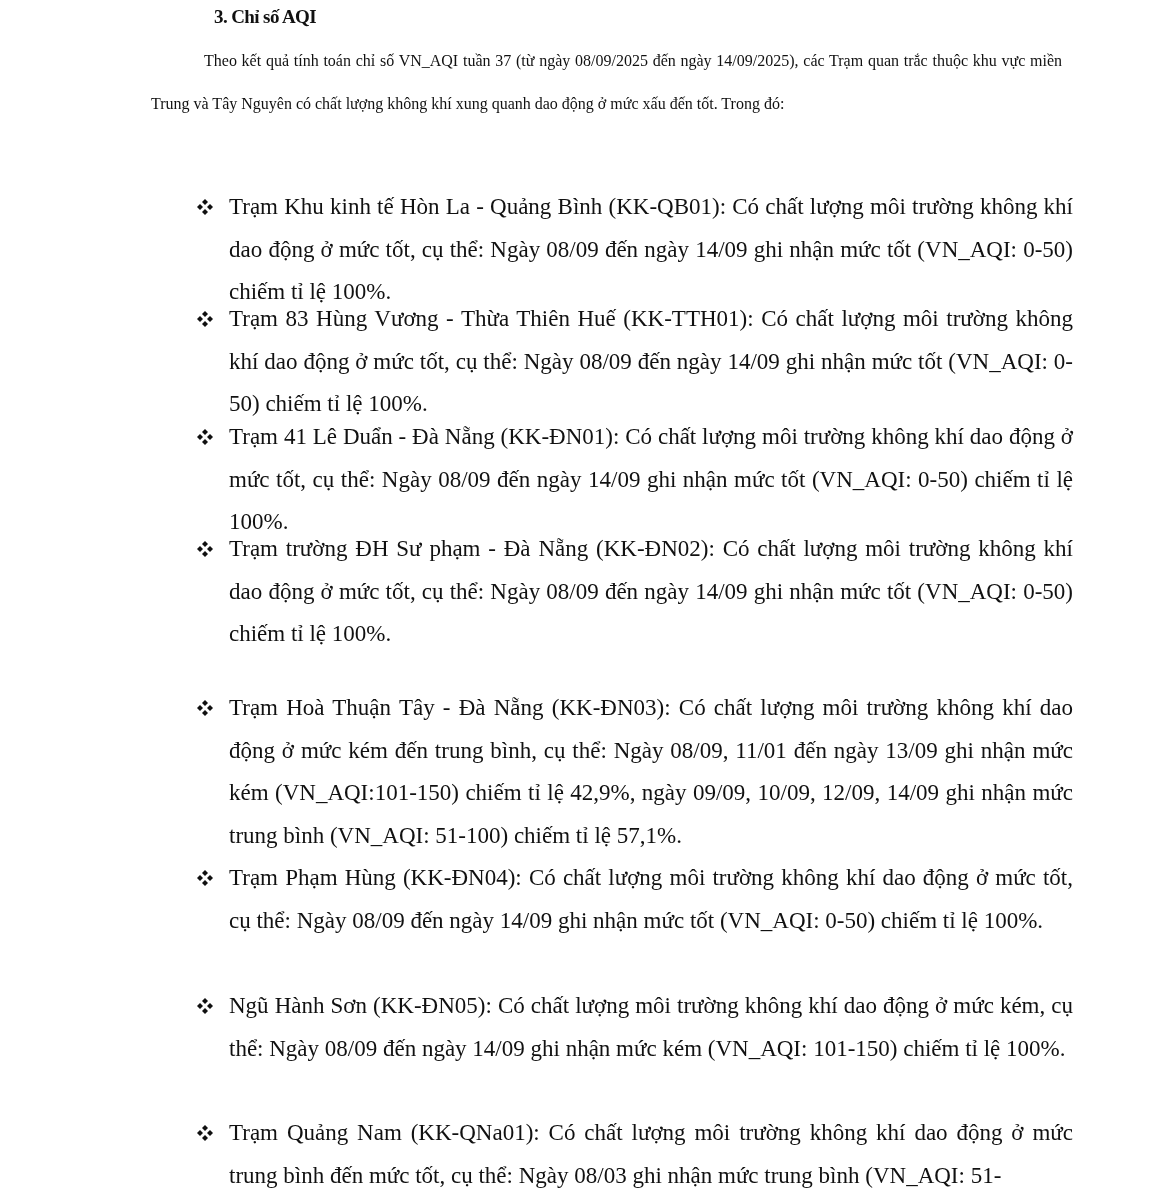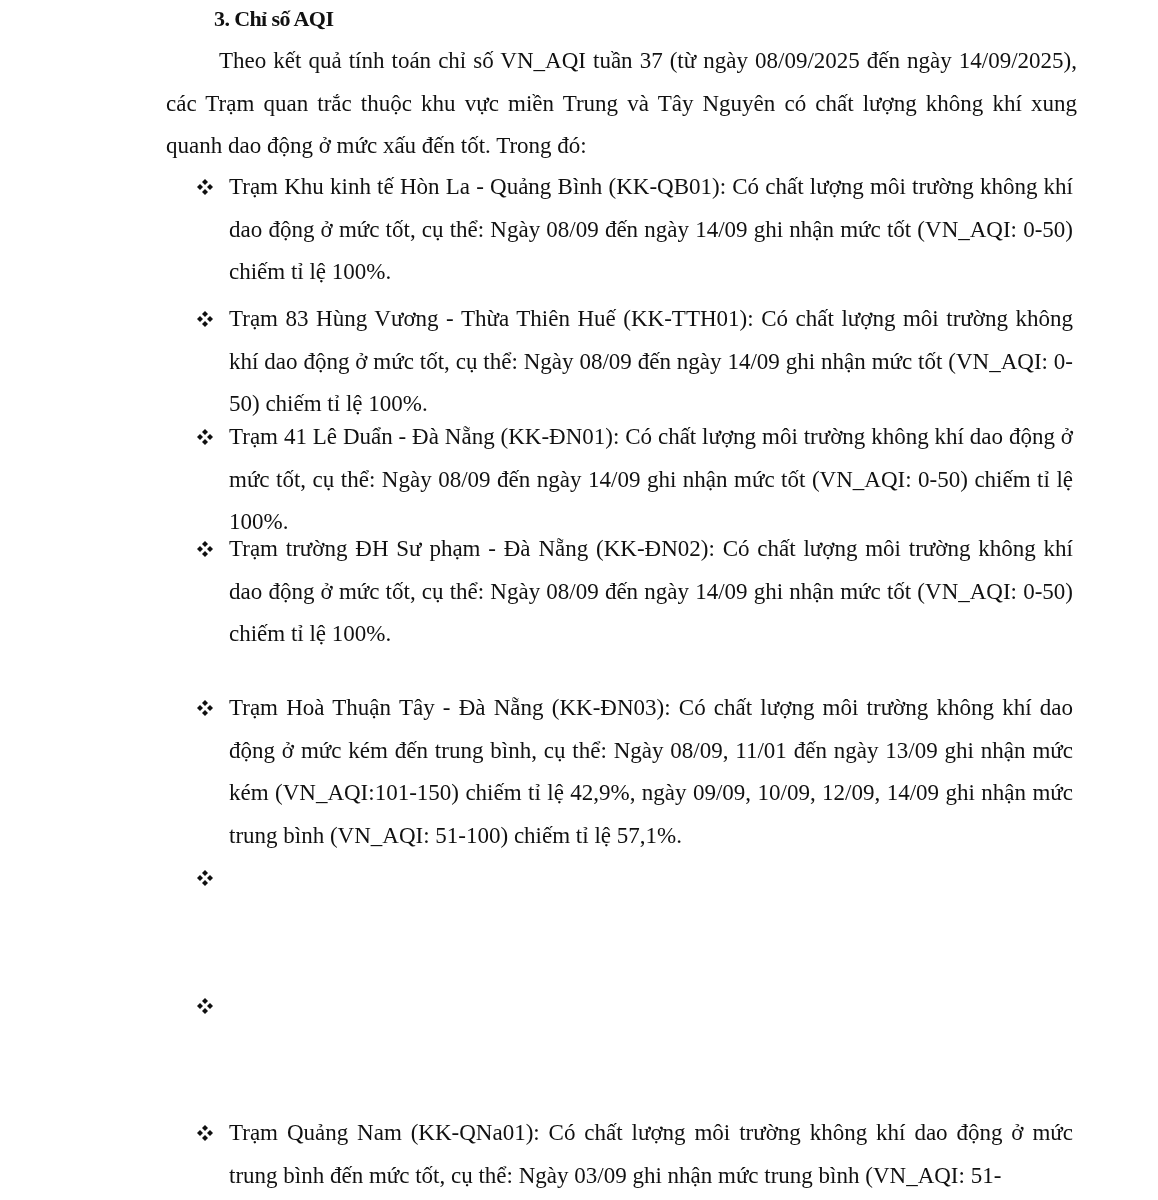--- a/index.html
+++ b/index.html
@@ -3,46 +3,46 @@
 <meta charset="utf-8">
 <style>
   html, body { margin: 0; padding: 0; background: #ffffff; }
   body {
     width: 1158px; height: 1200px; overflow: hidden; position: relative;
     font-family: "Liberation Serif", serif; color: #111111;
   }
   .page { position: absolute; left: 0; top: 0; width: 1158px; height: 1200px; }
   .heading {
     position: absolute; left: 214px; top: 6px;
-    font-weight: bold; font-size: 22px; letter-spacing: -0.6px;
+    font-weight: bold; font-size: 19px; letter-spacing: -0.6px;
   }
   .intro {
-    position: absolute; left: 166px; top: 40px; width: 911px;
-    font-size: 23px; line-height: 42.5px; text-align: justify;
+    position: absolute; left: 151px; top: 40px; width: 911px;
+    font-size: 16px; line-height: 42.5px; text-align: justify;
     text-indent: 53px; margin: 0;
   }
   .list { position: absolute; left: 0; top: 0; margin: 0; padding: 0; list-style: none; }
   .item {
     position: absolute; left: 229px; width: 844px;
     font-size: 23px; line-height: 42.5px; text-align: justify;
   }
   .bullet {
     position: absolute; left: -33px; top: 0; width: 22px; height: 42px;
   }
   .bullet svg { position: absolute; left: 0; top: 12px; }
 </style>
 </head>
 <body>
 
 <div class="page">
   <div class="heading">3. Chỉ số AQI</div>
   <p class="intro">Theo kết quả tính toán chỉ số VN_AQI tuần 37 (từ ngày 08/09/2025 đến ngày 14/09/2025), các Trạm quan trắc thuộc khu vực miền Trung và Tây Nguyên có chất lượng không khí xung quanh dao động ở mức xấu đến tốt. Trong đó:</p>
 
   <ul class="list">
-    <li class="item" style="top:166px">
+    <li class="item" style="top:186px">
       <span class="bullet">
           <svg width="18" height="18" viewBox="0 0 18 18">
             <g fill="#111">
               <path d="M9 1 L12 4 L9 7 L6 4Z"></path>
               <path d="M9 11 L12 14 L9 17 L6 14Z"></path>
               <path d="M1 9 L4 6 L7 9 L4 12Z"></path>
               <path d="M11 9 L14 6 L17 9 L14 12Z"></path>
             </g>
           </svg>
         </span>
@@ -104,40 +104,42 @@
       <span class="bullet">
           <svg width="18" height="18" viewBox="0 0 18 18">
             <g fill="#111">
               <path d="M9 1 L12 4 L9 7 L6 4Z"></path>
               <path d="M9 11 L12 14 L9 17 L6 14Z"></path>
               <path d="M1 9 L4 6 L7 9 L4 12Z"></path>
               <path d="M11 9 L14 6 L17 9 L14 12Z"></path>
             </g>
           </svg>
         </span>
+      <span>Trạm Phạm Hùng (KK-ĐN04): Có chất lượng môi trường không khí dao động ở mức tốt, cụ thể: Ngày 08/09 đến ngày 14/09 ghi nhận mức tốt (VN_AQI: 0-50) chiếm tỉ lệ 100%.</span>
     </li>
     <li class="item" style="top:985px">
       <span class="bullet">
           <svg width="18" height="18" viewBox="0 0 18 18">
             <g fill="#111">
               <path d="M9 1 L12 4 L9 7 L6 4Z"></path>
               <path d="M9 11 L12 14 L9 17 L6 14Z"></path>
               <path d="M1 9 L4 6 L7 9 L4 12Z"></path>
               <path d="M11 9 L14 6 L17 9 L14 12Z"></path>
             </g>
           </svg>
         </span>
+      <span> Ngũ Hành Sơn (KK-ĐN05): Có chất lượng môi trường không khí dao động ở mức kém, cụ thể: Ngày 08/09 đến ngày 14/09 ghi nhận mức kém (VN_AQI: 101-150) chiếm tỉ lệ 100%.</span>
     </li>
     <li class="item" style="top:1112px">
       <span class="bullet">
           <svg width="18" height="18" viewBox="0 0 18 18">
             <g fill="#111">
               <path d="M9 1 L12 4 L9 7 L6 4Z"></path>
               <path d="M9 11 L12 14 L9 17 L6 14Z"></path>
               <path d="M1 9 L4 6 L7 9 L4 12Z"></path>
               <path d="M11 9 L14 6 L17 9 L14 12Z"></path>
             </g>
           </svg>
         </span>
-      <span>Trạm Quảng Nam (KK-QNa01): Có chất lượng môi trường không khí dao động ở mức trung bình đến mức tốt, cụ thể: Ngày 03/09 ghi nhận mức trung bình (VN_AQI: 51-</span>
+      <span>Trạm Quảng Nam (KK-QNa01): Có chất lượng môi trường không khí dao động ở mức trung bình đến mức tốt, cụ thể: Ngày 08/03 ghi nhận mức trung bình (VN_AQI: 51-</span>
     </li>
   </ul>
 </div>
 
 </body></html>

